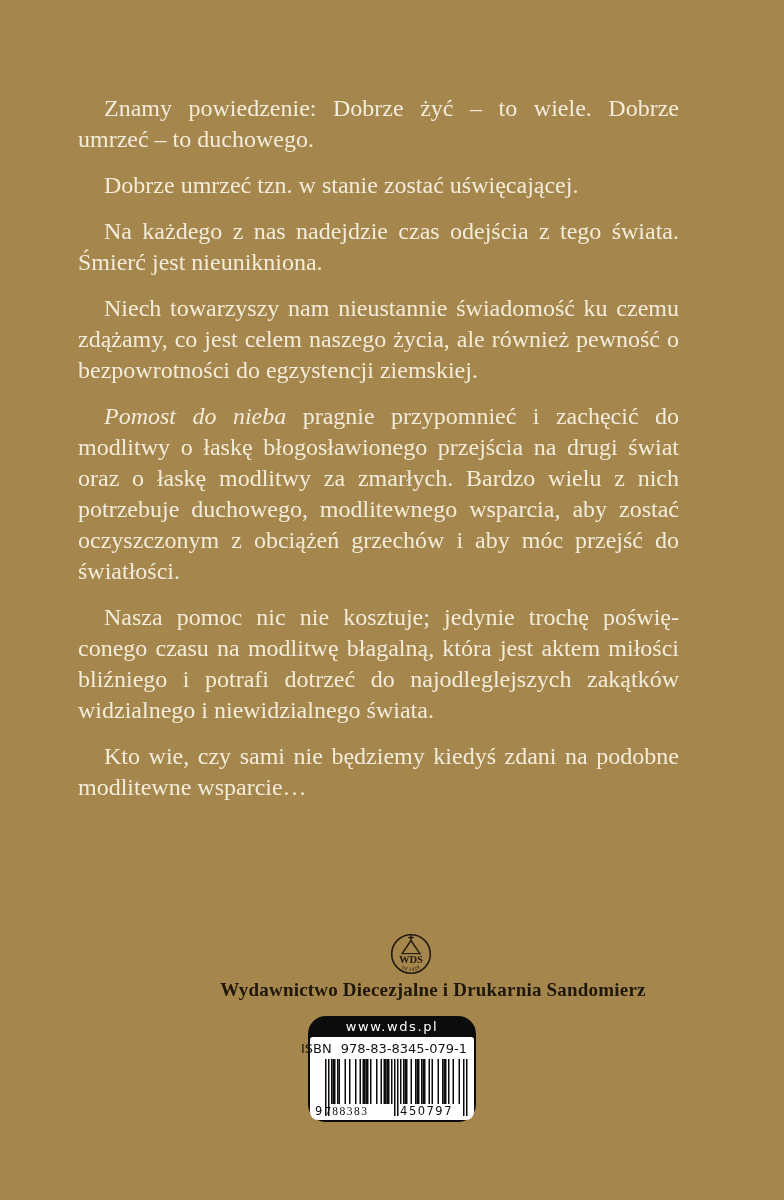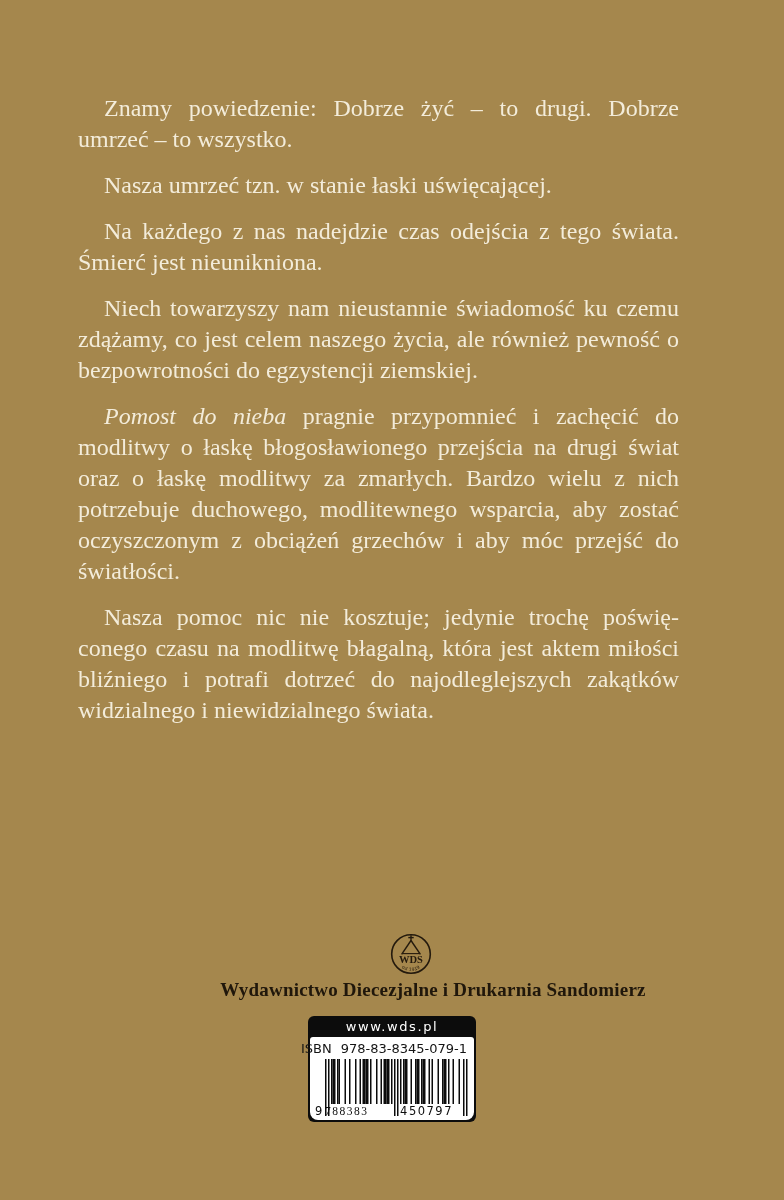--- a/index.html
+++ b/index.html
@@ -31,21 +31,21 @@
     font-size:19px; font-weight:bold; line-height:21px;
     color:#20170b;
     letter-spacing:0.2px;
     padding-left:41px;
   }
   
   .barcode-block {
     position:absolute; top:1016px; left:50%; transform:translateX(-50%);
     width:168px;
     background:#0c0c0c;
-    border-radius:6px;
+    border-radius:18px;
     padding:0 2px 2px 2px;
     box-sizing:border-box;
   }
   .bar-top {
     height:21px; line-height:21px;
     color:#ffffff; text-align:center;
     font-family:"DejaVu Sans", "Liberation Sans", sans-serif;
     font-size:13px; letter-spacing:1.6px;
   }
   .bar-label {
@@ -71,26 +71,27 @@
   .ean-digits .lead  { width:10px; text-align:left; }
   .ean-digits .g1    { width:67px; text-align:left; letter-spacing:1.5px;font-family:Liberation Serif, serif; }
   .ean-digits .g2    { flex:1;     text-align:right; letter-spacing:1.5px; }
 </style>
 </head>
 <body>
 
 <div class="cover">
 
   <main class="blurb">
-    <p><span class="ital"></span><span>Znamy powiedzenie: Dobrze żyć – to drugi. Dobrze umrzeć – to wszystko.</span></p>
-    <p><span class="ital"></span><span>Nasza umrzeć tzn. w stanie łaski uświęcającej.</span></p>
+    <p><span class="ital"></span><span>Znamy powiedzenie: Dobrze żyć – to wiele. Dobrze umrzeć – to duchowego.</span></p>
+    <p><span class="ital"></span><span>Dobrze umrzeć tzn. w stanie zostać uświęcającej.</span></p>
     <p><span class="ital"></span><span>Na każdego z nas nadejdzie czas odejścia z tego świata. Śmierć jest nieunikniona.</span></p>
     <p><span class="ital"></span><span>Niech towarzyszy nam nieustannie świadomość ku czemu zdążamy, co jest celem naszego życia, ale również pewność o bezpowrotności do egzystencji ziemskiej.</span></p>
     <p><span class="ital">Pomost do nieba</span><span> pragnie przypomnieć i zachęcić do modlitwy o łaskę błogosławionego przejścia na drugi świat oraz o łaskę modlitwy za zmarłych. Bardzo wielu z nich potrzebuje duchowego, modlitewnego wsparcia, aby zostać oczyszczonym z obciążeń grzechów i aby móc przejść do światłości.</span></p>
     <p><span class="ital"></span><span>Nasza pomoc nic nie kosztuje; jedynie trochę poświę­conego czasu na modlitwę błagalną, która jest aktem miłości bliźniego i potrafi dotrzeć do najodleglejszych zakątków widzialnego i niewidzialnego świata.</span></p>
+    <p><span class="ital"></span><span>Kto wie, czy sami nie będziemy kiedyś zdani na po­dobne modlitewne wsparcie…</span></p>
   </main>
 
   <div class="logo-wrap">
     <svg viewBox="0 0 44 48" width="44" height="48">
       <circle cx="22" cy="25" r="19.3" fill="none" stroke="#241a0d" stroke-width="1.6"></circle>
       <g stroke="#241a0d" stroke-width="1.4" fill="none">
         <path d="M22 6.2 L22 12"></path>
         <path d="M19.3 8.6 L24.7 8.6"></path>
         <path d="M22 11.5 L12.6 25.4"></path>
         <path d="M22 11.5 L31.4 25.4"></path>

